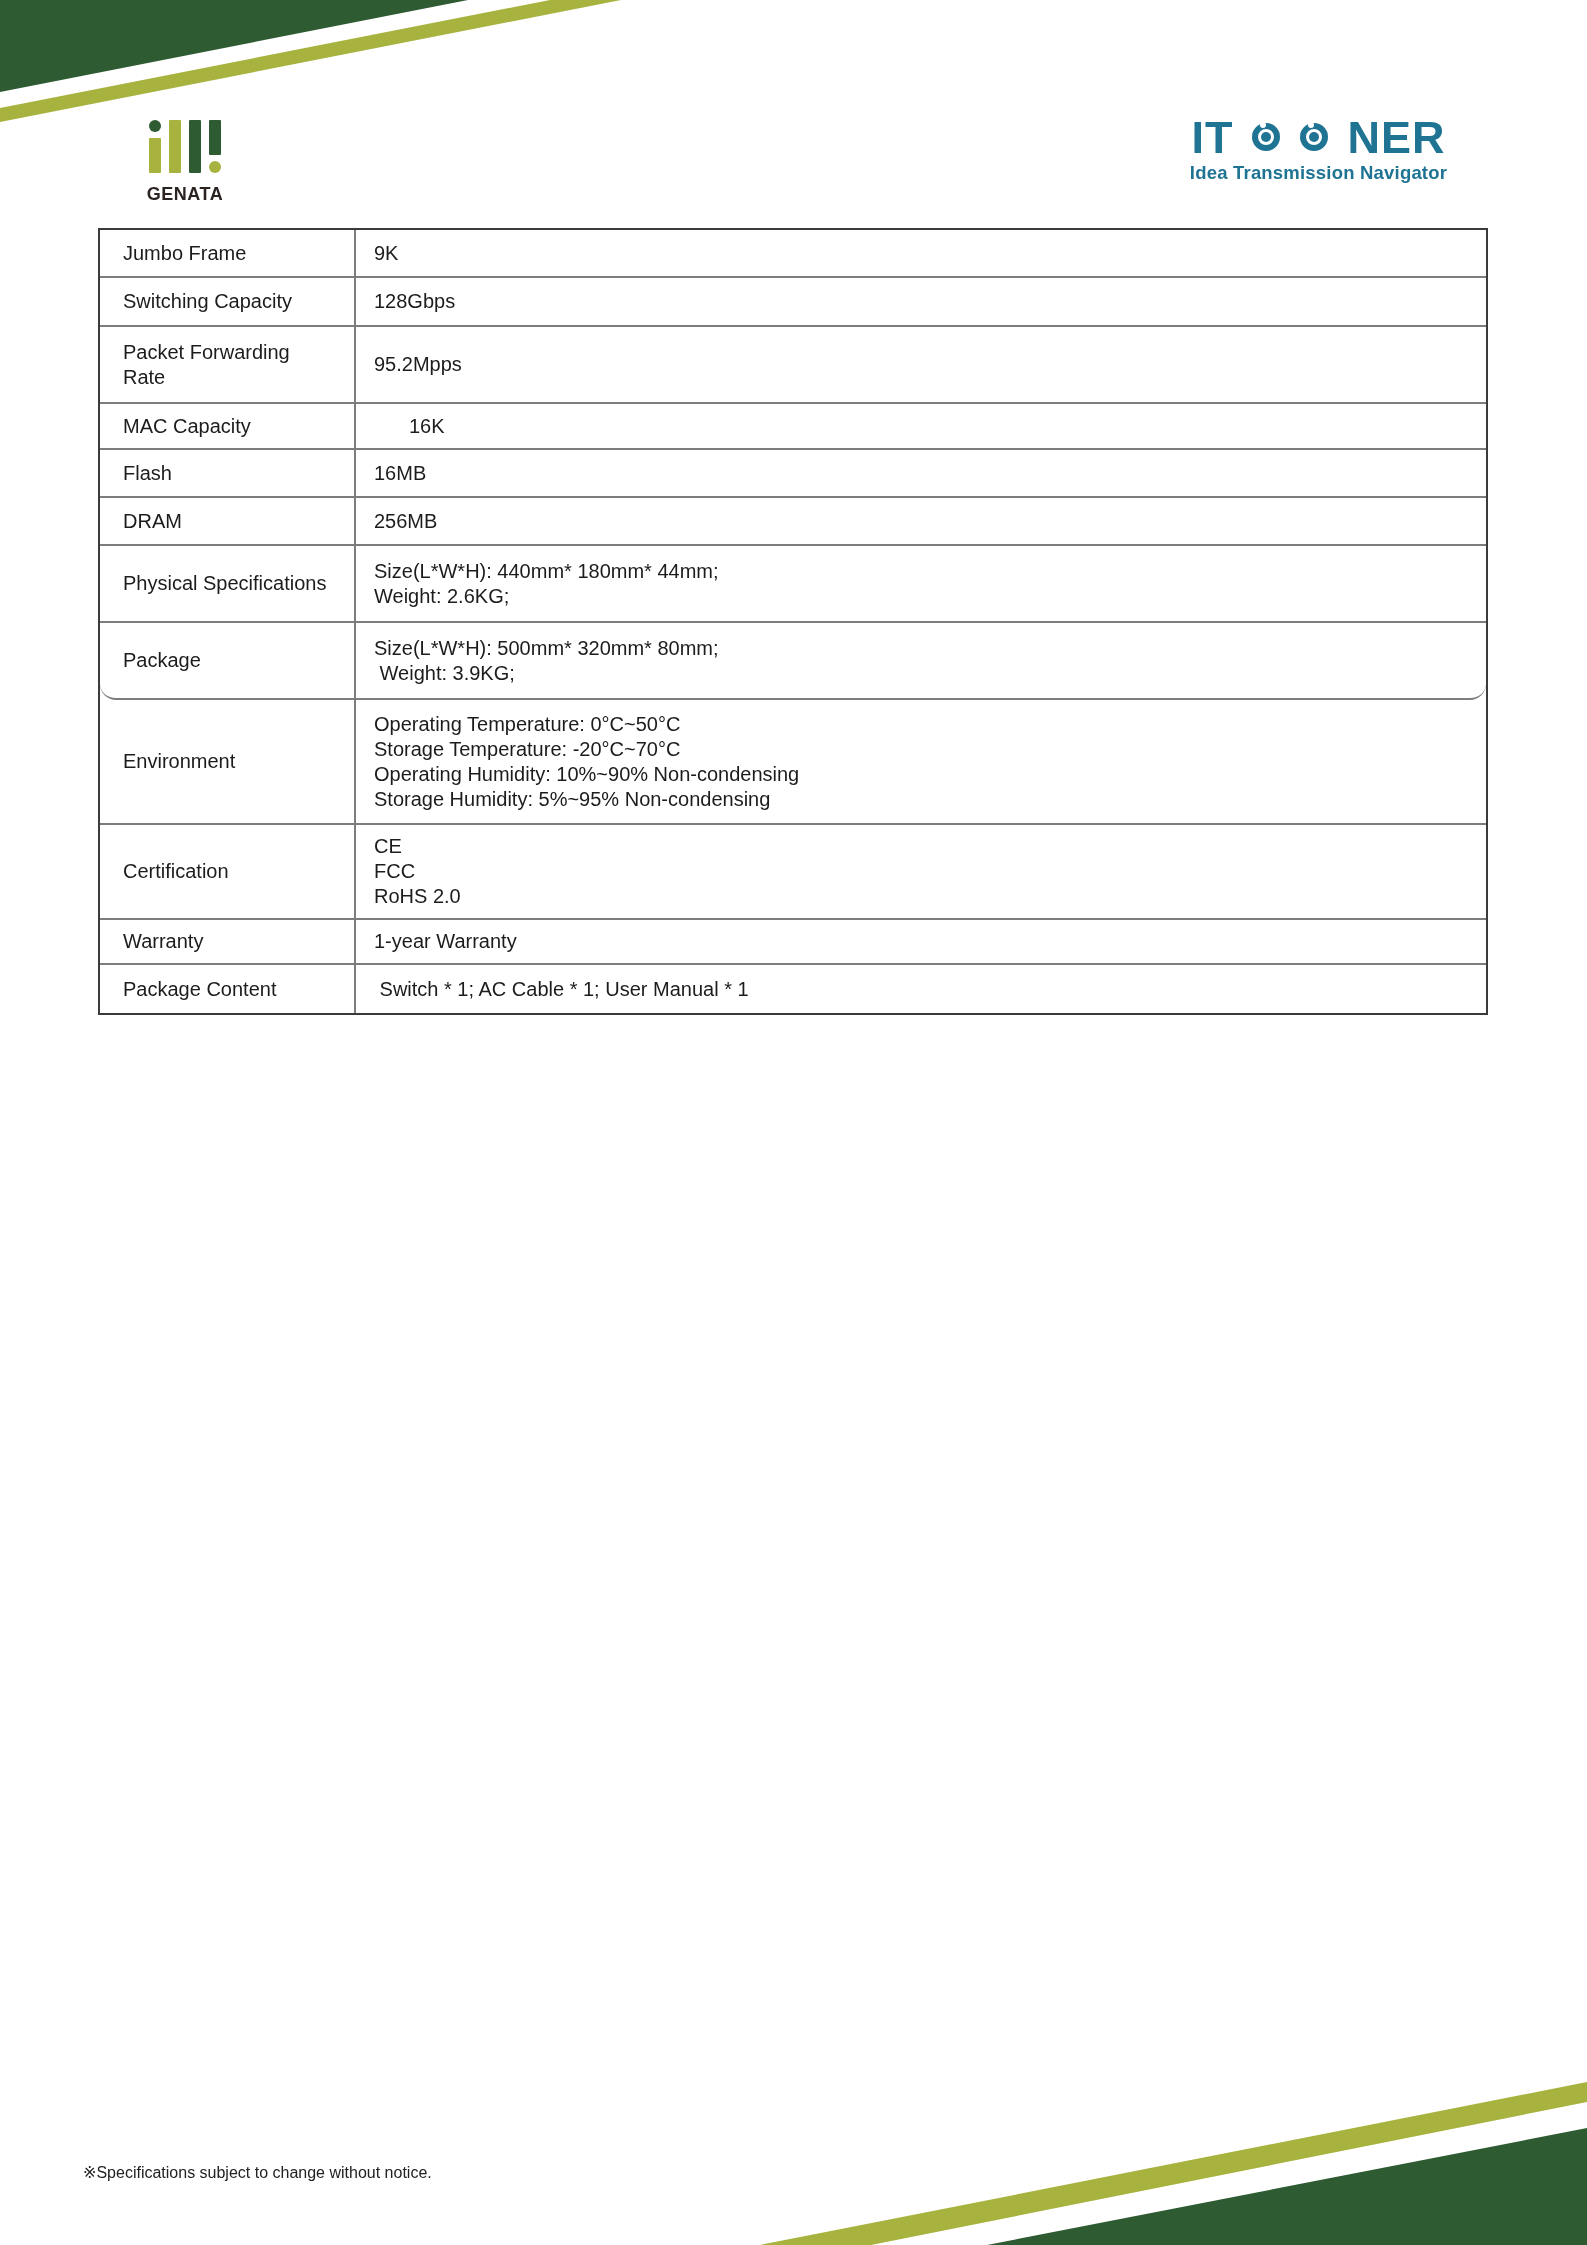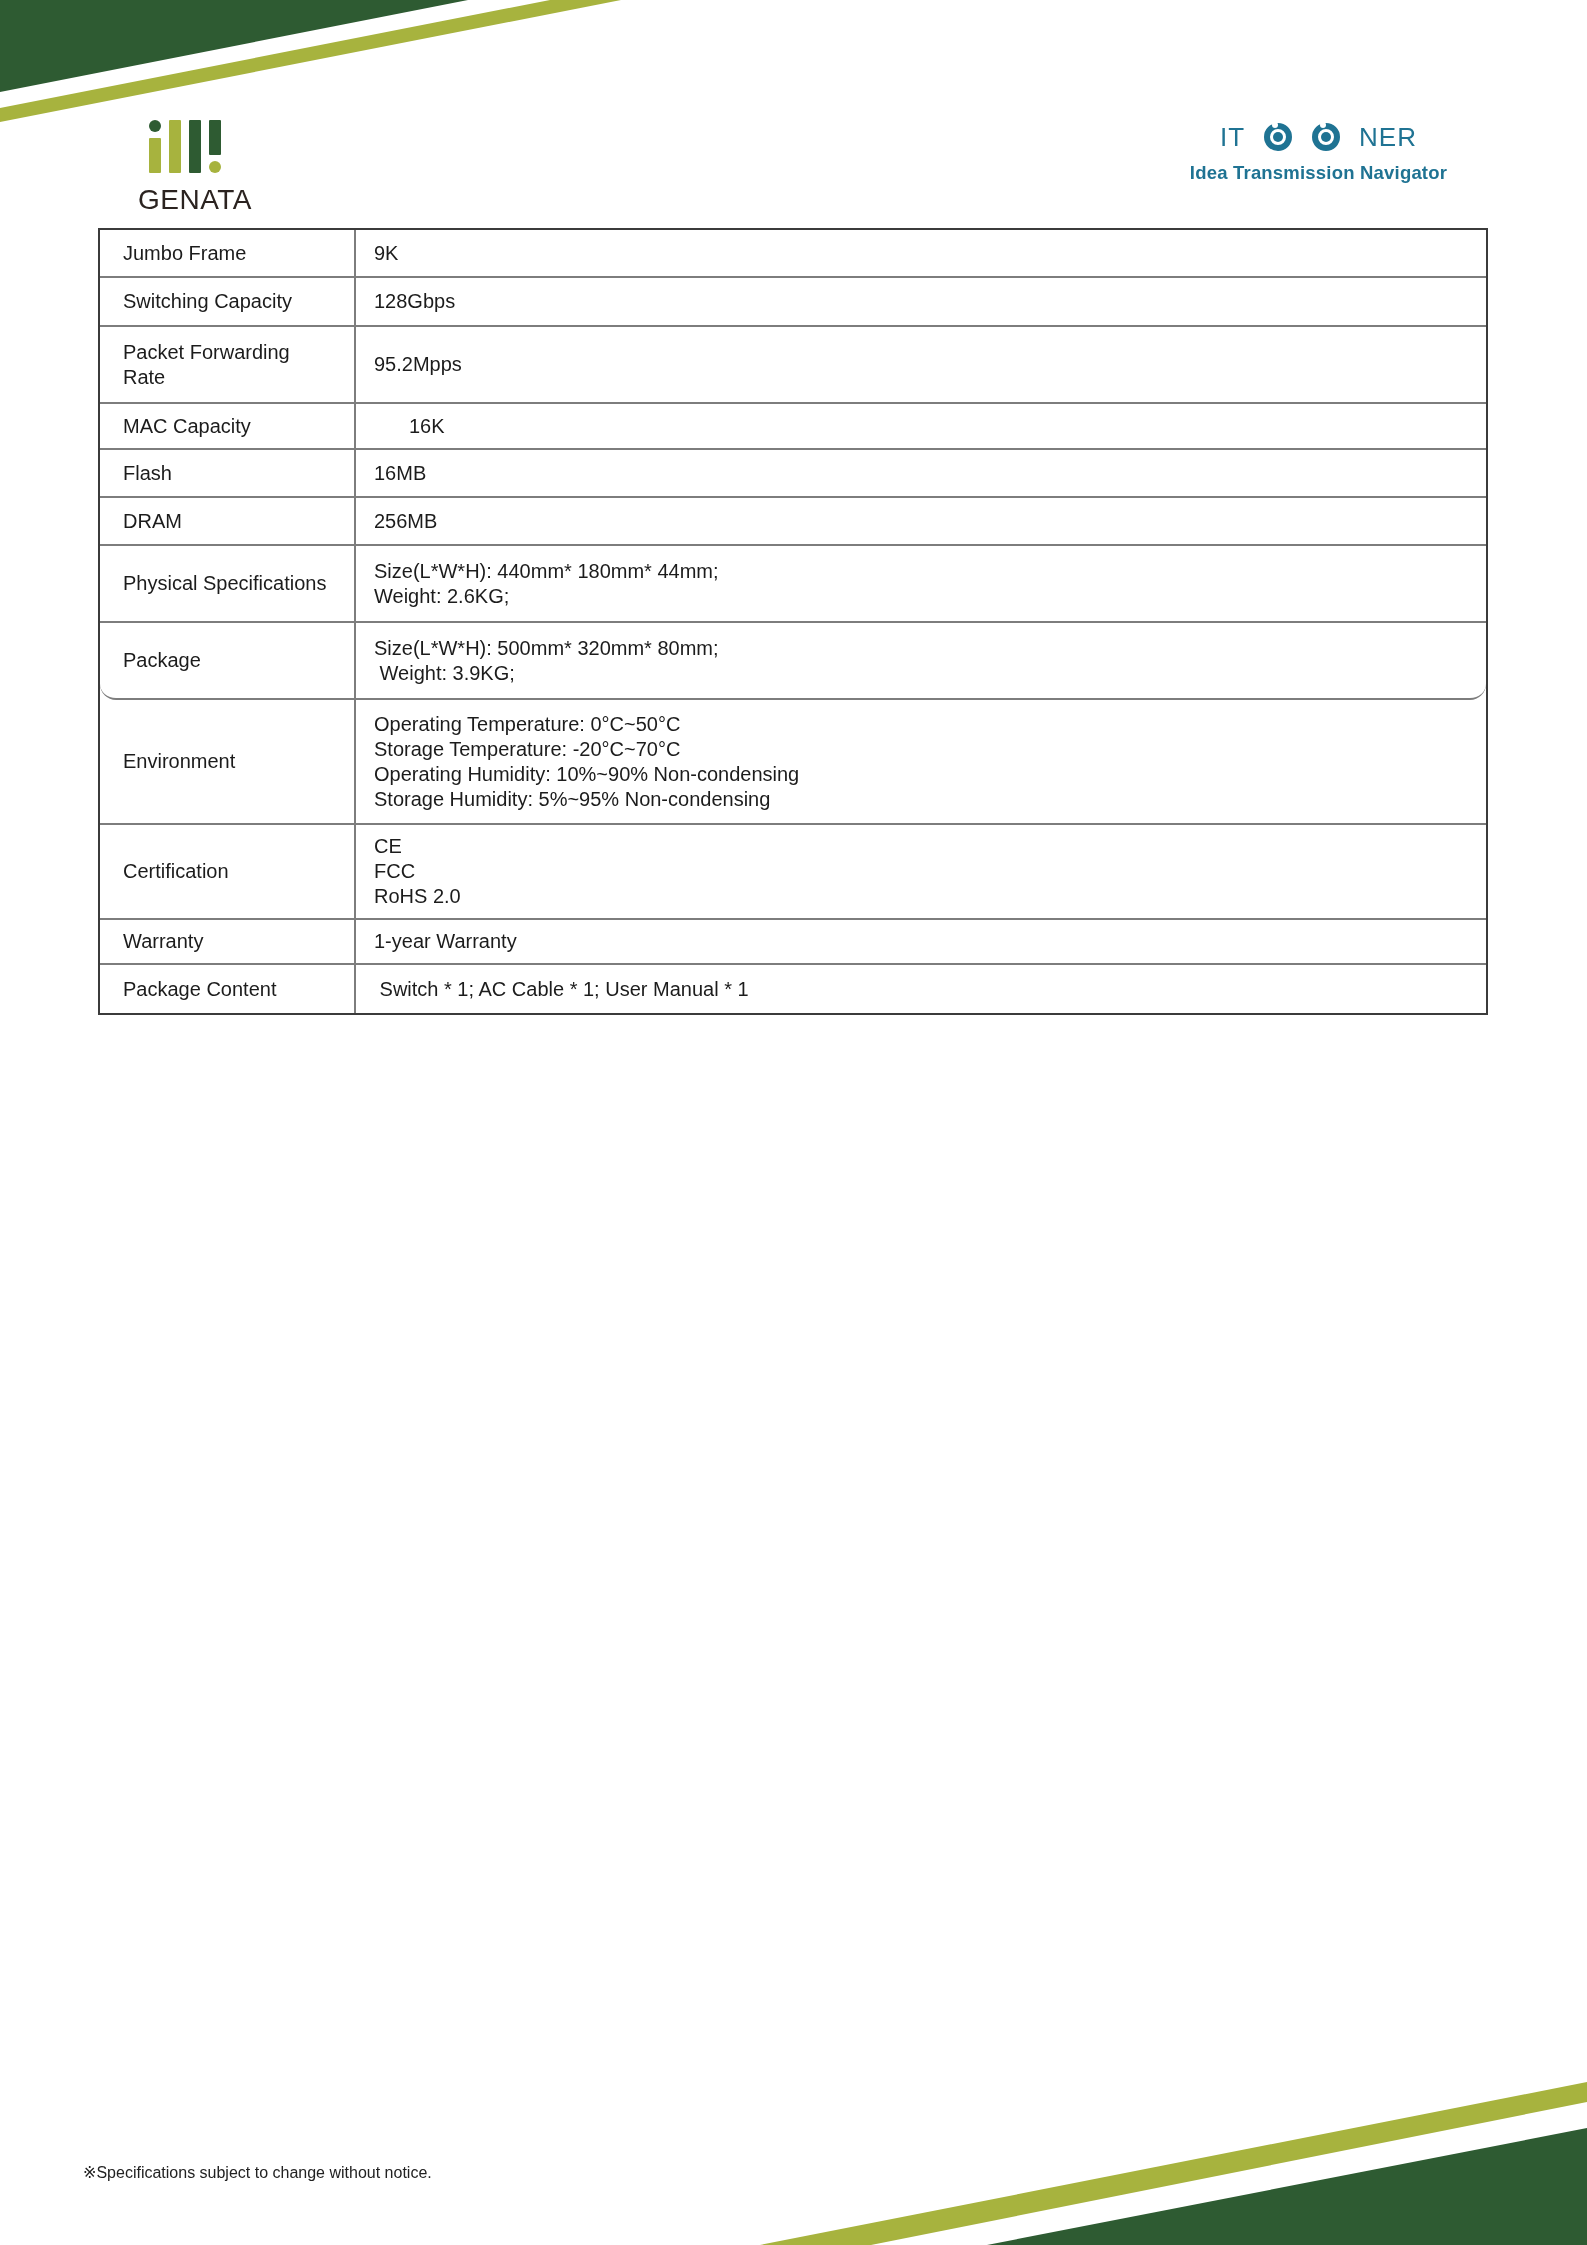--- a/index.html
+++ b/index.html
@@ -59,34 +59,34 @@
   .gdot.olive{background:var(--olive-green);}
   .gstem{width:12px;border-radius:1px;}
   .gstem.olive{background:var(--olive-green);}
   .gstem.dark{background:var(--dark-green);}
   .gbar .spacer{height:6px;}
   .gbar-i .gstem{height:35px;}
   .gbar-l .gstem{height:53px;}
   .gbar-excl .gstem{height:35px;}
   .genata-word{
     margin-top:9px;
-    font-size:28px;font-weight:normal;
+    font-size:18px;font-weight:bold;
     letter-spacing:0.5px;
     color:var(--genata-text);
     white-space:nowrap;
   }
 
   
   .itooner{
     position:absolute;left:1180px;top:120px;width:277px;
     text-align:center;color:var(--teal);
   }
   .itooner-word{
     display:flex;justify-content:center;align-items:center;
-    font-size:26px;font-weight:normal;letter-spacing:1px;
+    font-size:45px;font-weight:bold;letter-spacing:1px;
     line-height:1;height:34px;gap:18px;
   }
   .eye{
     width:28px;height:28px;border:6px solid var(--teal);
     border-radius:50%;position:relative;margin:0 1px;flex:0 0 auto;
   }
   .eye::after{
     content:'';position:absolute;width:10px;height:10px;background:var(--teal);
     border-radius:50%;top:50%;left:50%;transform:translate(-50%,-50%);
   }

